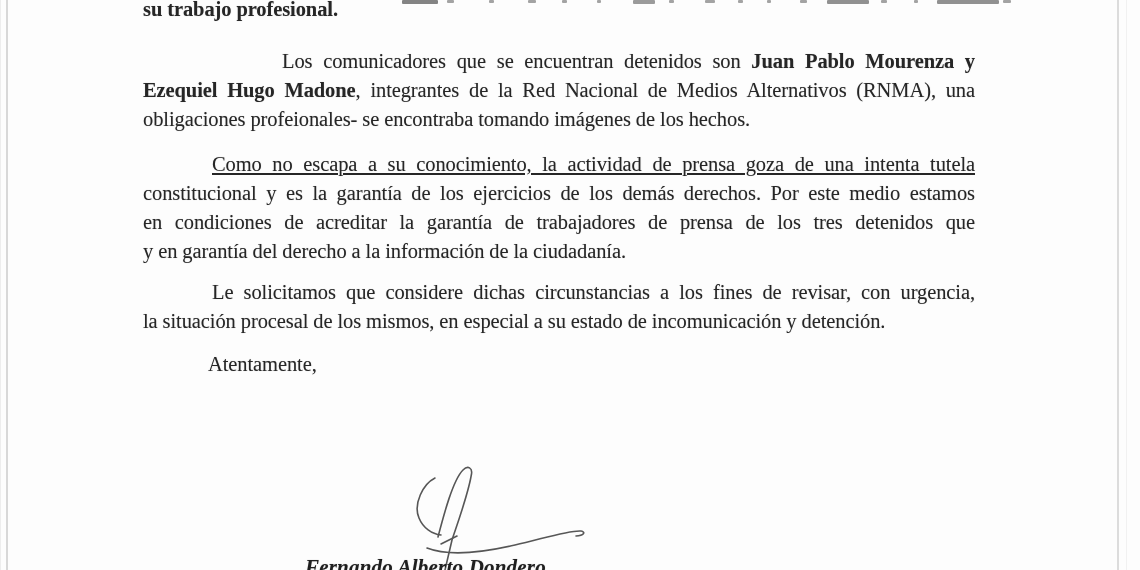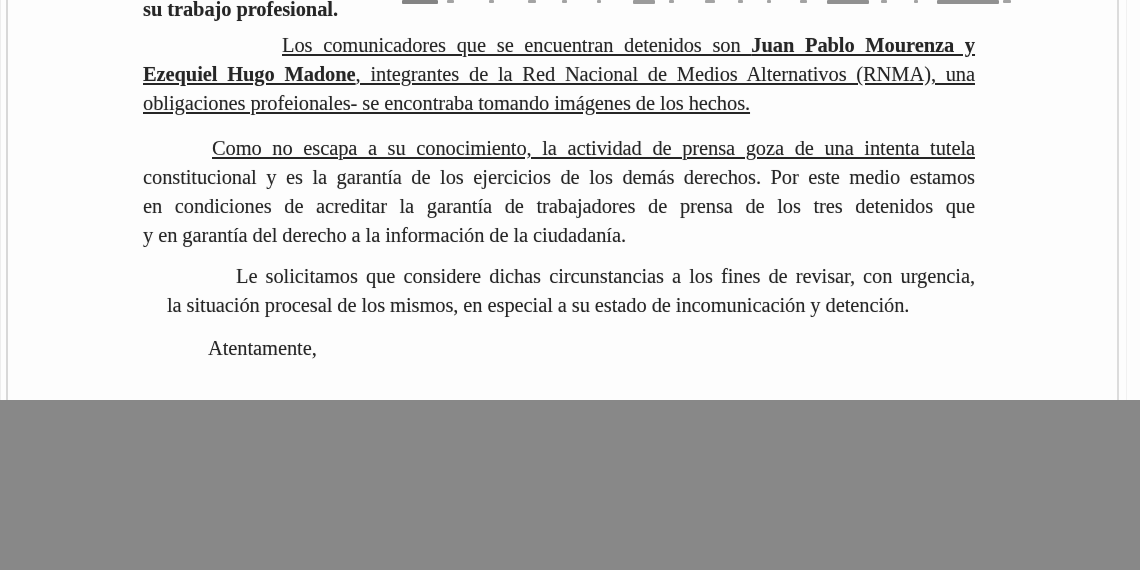--- a/index.html
+++ b/index.html
@@ -1,18 +1,18 @@
 <!DOCTYPE html>
 <html><head>
 <meta charset="utf-8">
 <style>
   html,body{margin:0;padding:0;background:#888;}
   .page{
     position:relative;
-    width:1140px;height:400px;
+    width:1140px;height:570px;
     background:#fdfdfd;
     overflow:hidden;
     font-family:"Liberation Serif","DejaVu Serif",serif;
     color:#262626;
   }
   
   .edge{position:absolute;top:0;bottom:0;}
   .edge.left{left:6px;width:2px;background:#d8d8d8;}
   .edge.left2{left:0;width:1px;background:#ededed;}
   .edge.right{left:1117px;width:2px;background:#dcdcdc;}
@@ -41,23 +41,23 @@
   .letter{
     position:absolute;left:143px;top:0;width:832px;
     font-size:20.5px;line-height:29px;
     letter-spacing:-0.1px;
     text-shadow:0 0 1px rgba(60,60,60,.30);
   }
   .b{font-weight:bold;}
   .ln{white-space:normal;}
   .ln.j{text-align:justify;text-align-last:justify;text-justify:inter-word;}
   .opening{margin-top:-5px;font-weight:bold;}
-  .para:nth-child(1){margin-top:7px;text-decoration:underline;}
+  .para:nth-child(1){margin-top:23px;}
   .para:nth-child(2){margin-top:16px;}
-  .para:nth-child(3){margin-top:12px;margin-left:24px;}
+  .para:nth-child(3){margin-top:12px;}
   .closing{margin-top:14px;padding-left:65px;}
   .sig-name{
     position:absolute;left:305px;top:555px;
     font-weight:bold;font-style:italic;
     font-size:21px;letter-spacing:.2px;
     color:#1f1f1f;
     text-shadow:0 0 1px rgba(40,40,40,.35);
     white-space:nowrap;
   }
   .signature{position:absolute;left:405px;top:452px;}

